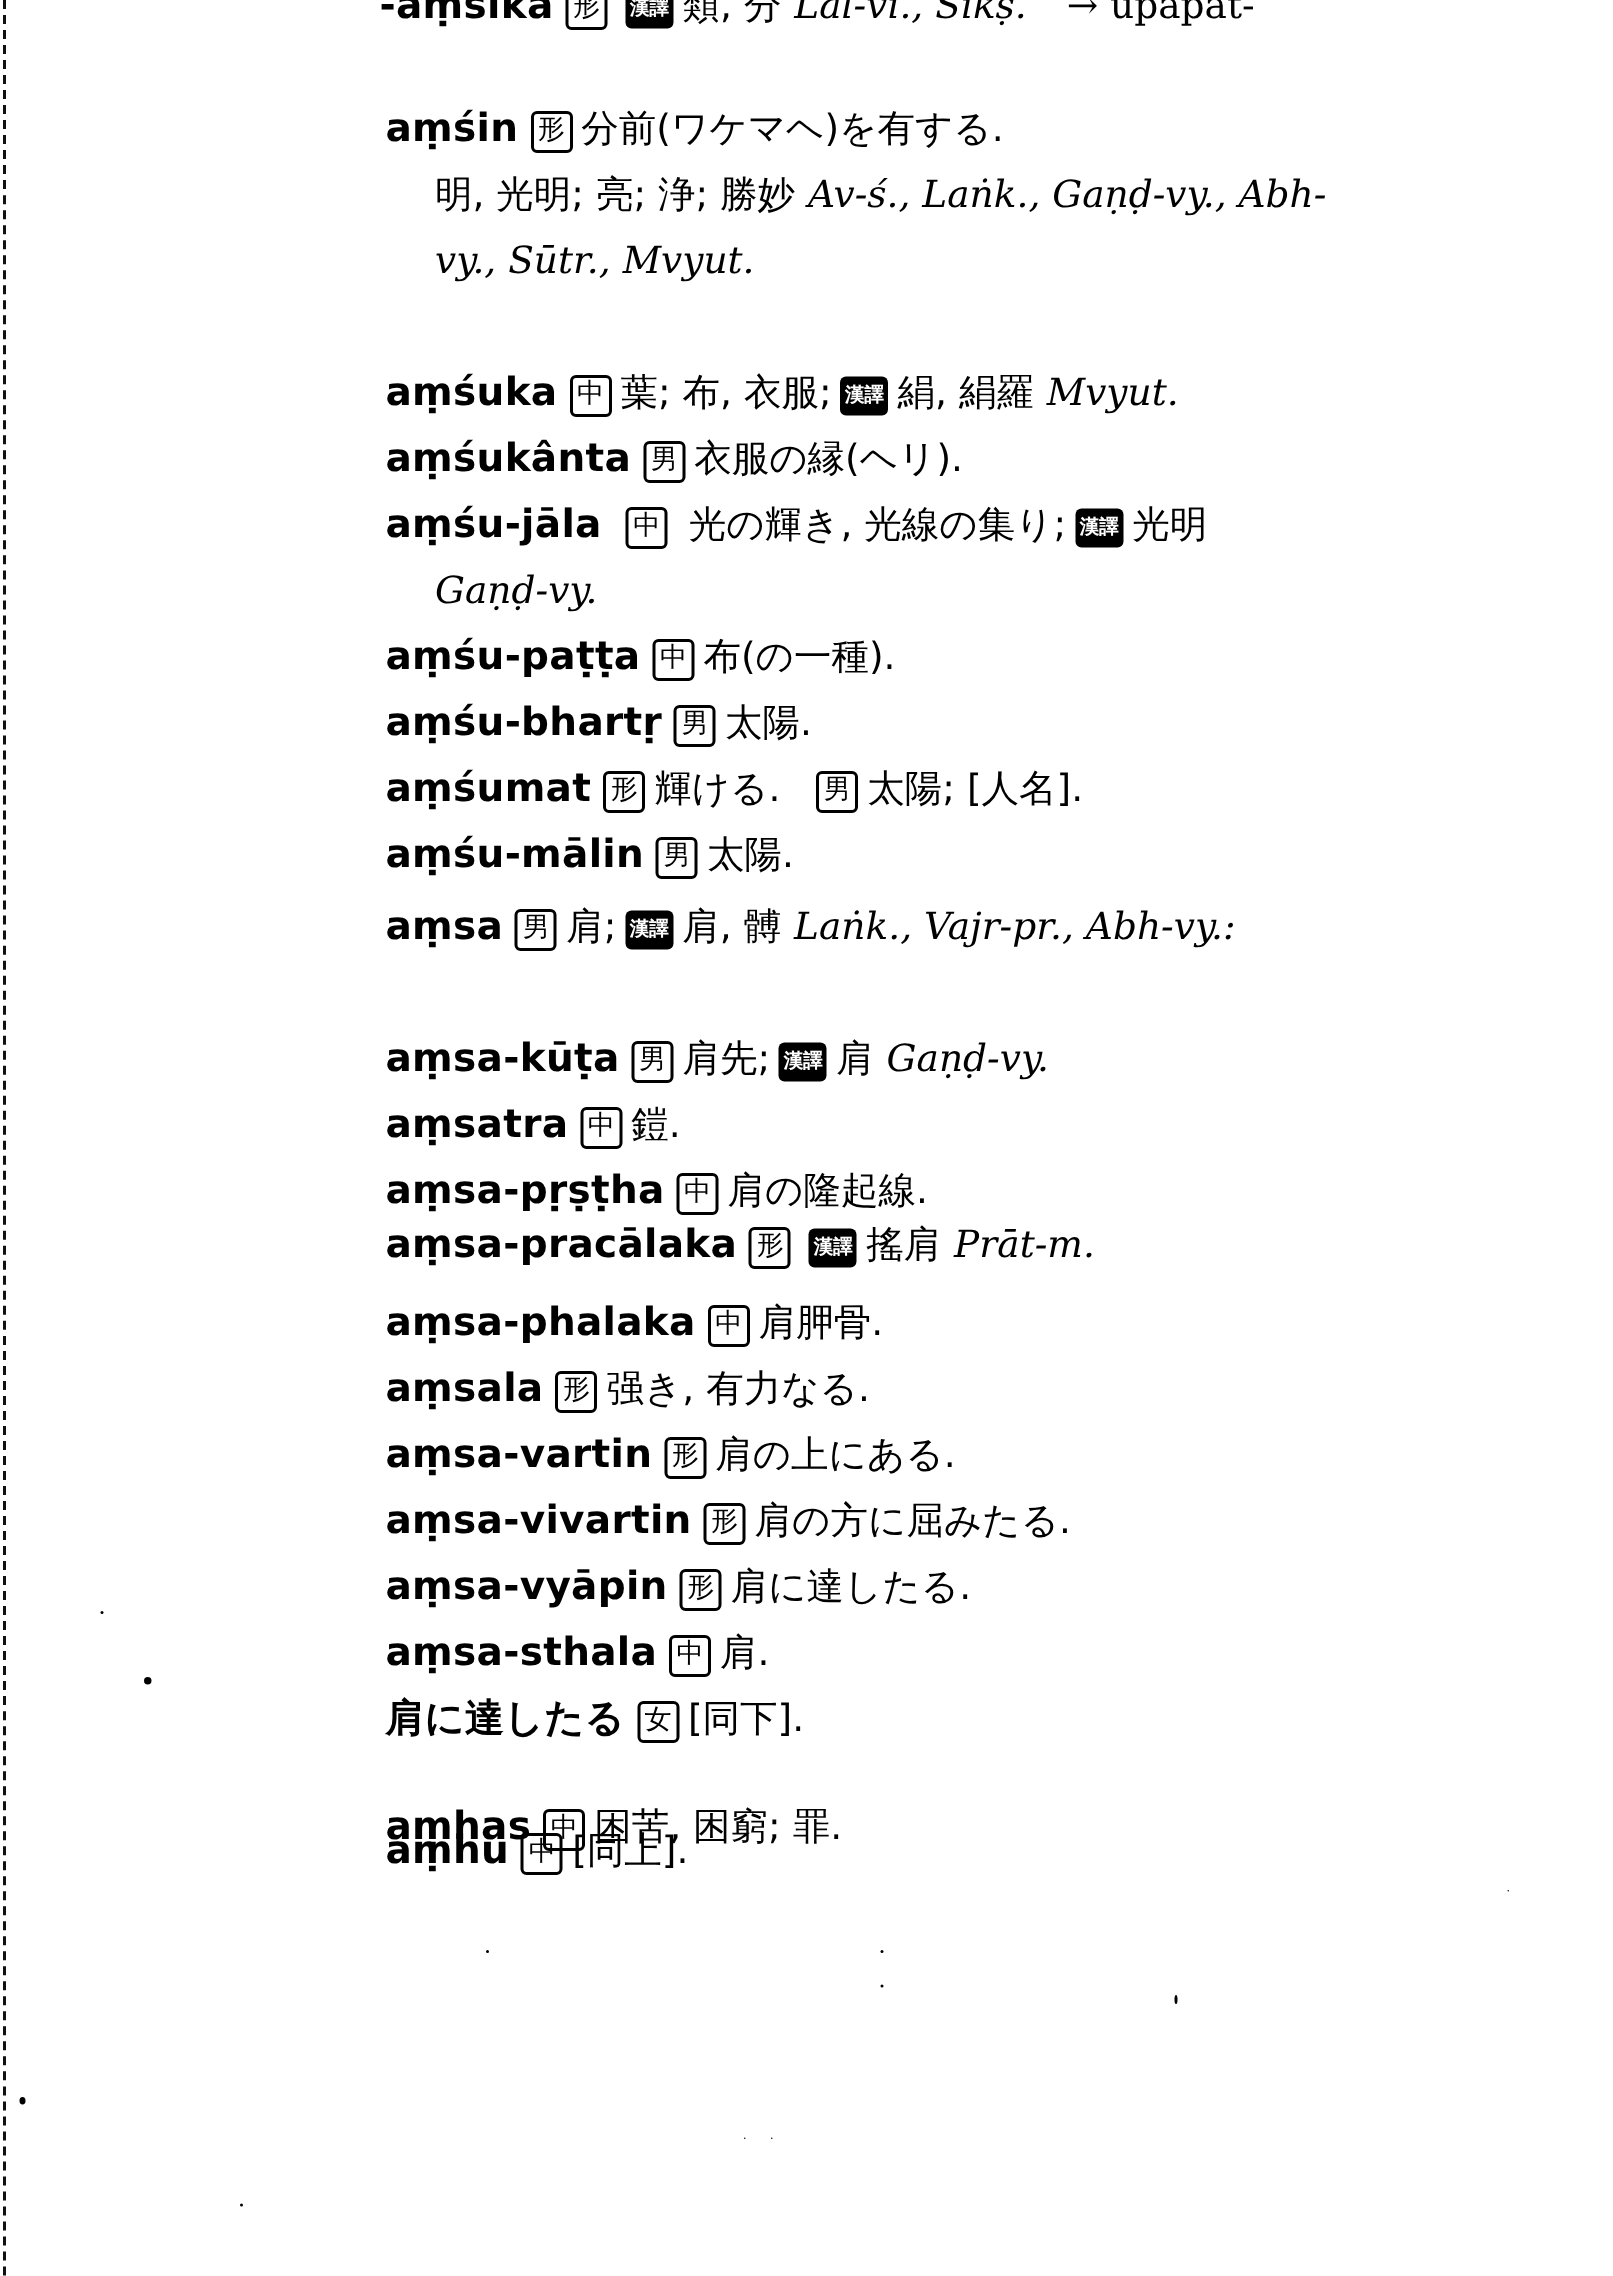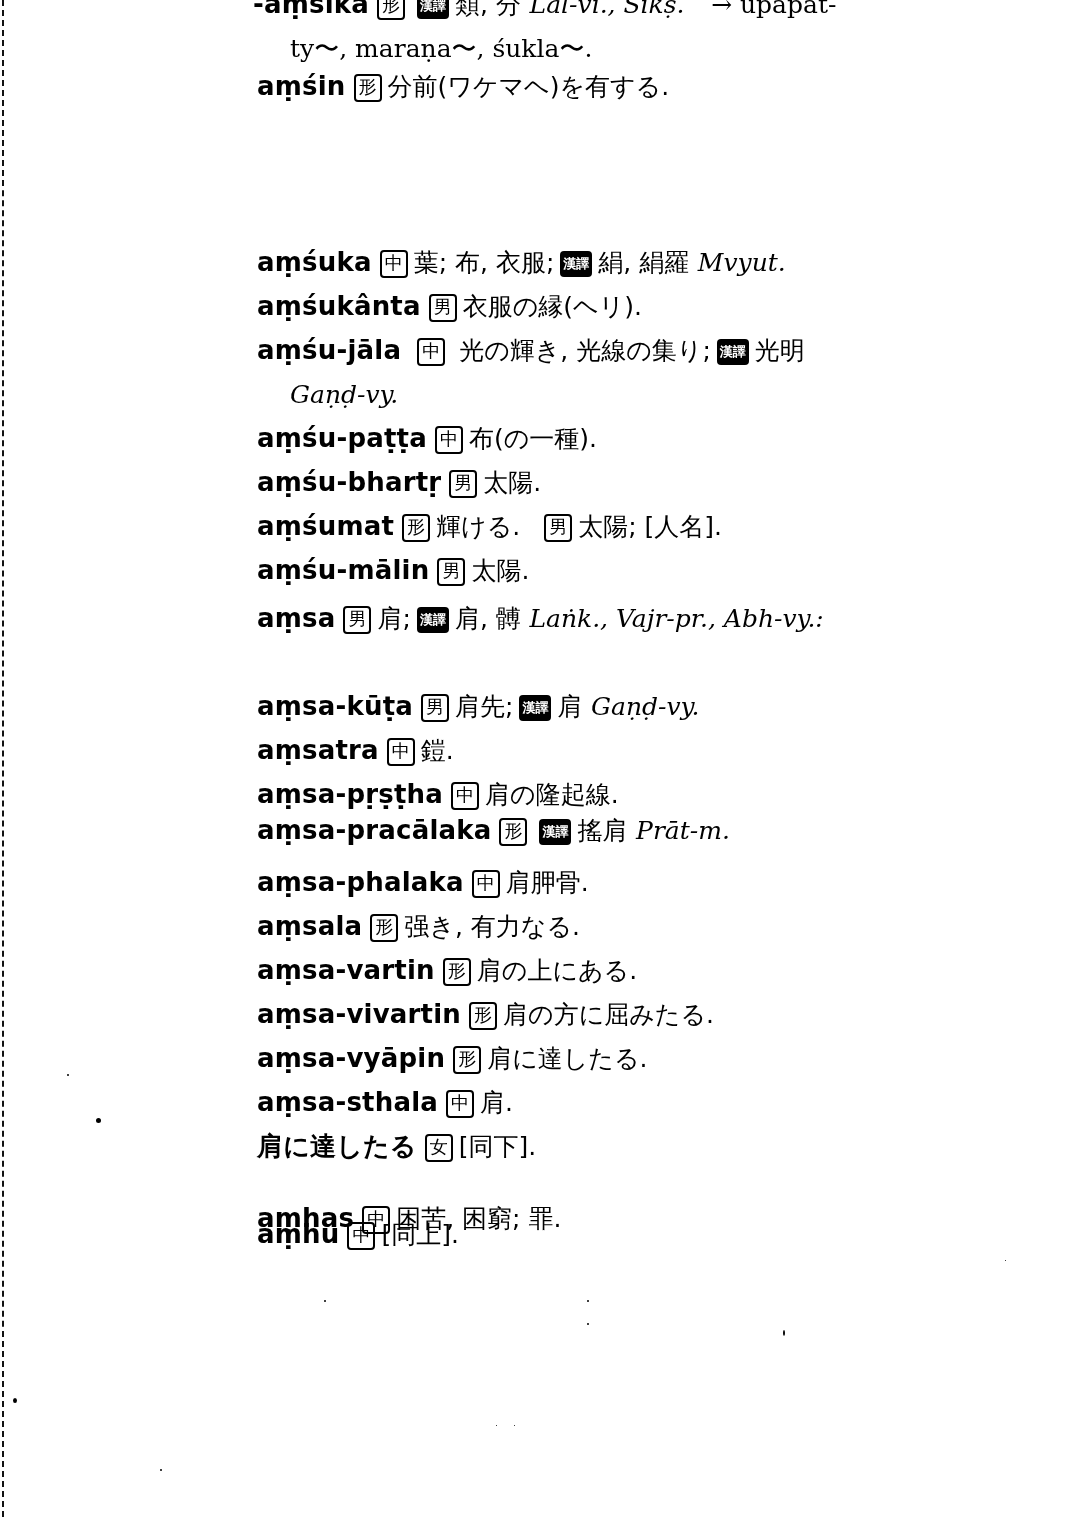--- a/index.html
+++ b/index.html
@@ -102,32 +102,36 @@
 <div class="left-border"></div>
 
 <div class="page">
 
   <div class="entry" style="top:-18px">
     <span class="line">
       <span class="hw" style="margin-left:-4px">-aṃśika</span><span class="pos">形</span><span class="tag">漢譯</span><span class="def">類, 分</span>
       <span class="ref">Lal-vi., Śikṣ.</span>
       <span class="rom" style="margin-left:18px">→ upapat-</span>
     </span>
+  </div>
+
+  <div class="entry" style="top:64px">
+    <span class="line">
+      <span class="hw">aṃśin</span><span class="pos">形</span><span class="def">分前(ワケマヘ)を有する.</span>
+    </span>
+  </div>
+
+  <div class="entry" style="top:108px">
     <span class="line cont">
-      <span class="rom">ty〜, maraṇa〜, śukla〜.</span>
-    </span>
-  </div>
-
-  <div class="entry" style="top:64px">
-    <span class="line">
-      <span class="hw">aṃśin</span><span class="pos">形</span><span class="def">分前(ワケマヘ)を有する.</span>
-    </span>
-  </div>
-
-  <div class="entry" style="top:108px">
+      <span class="def">明, 光明; 亮; 浄; 勝妙</span>
+      <span class="ref">Av-ś., Laṅk., Gaṇḍ-vy., Abh-</span>
+    </span>
+    <span class="line cont">
+      <span class="ref">vy., Sūtr., Mvyut.</span>
+    </span>
   </div>
 
   <div class="entry" style="top:240px">
     <span class="line">
       <span class="hw">aṃśuka</span><span class="pos">中</span><span class="def">葉; 布, 衣服;</span><span class="tag">漢譯</span><span class="def">絹, 絹羅</span>
       <span class="ref">Mvyut.</span>
     </span>
   </div>
 
   <div class="entry" style="top:284px">

